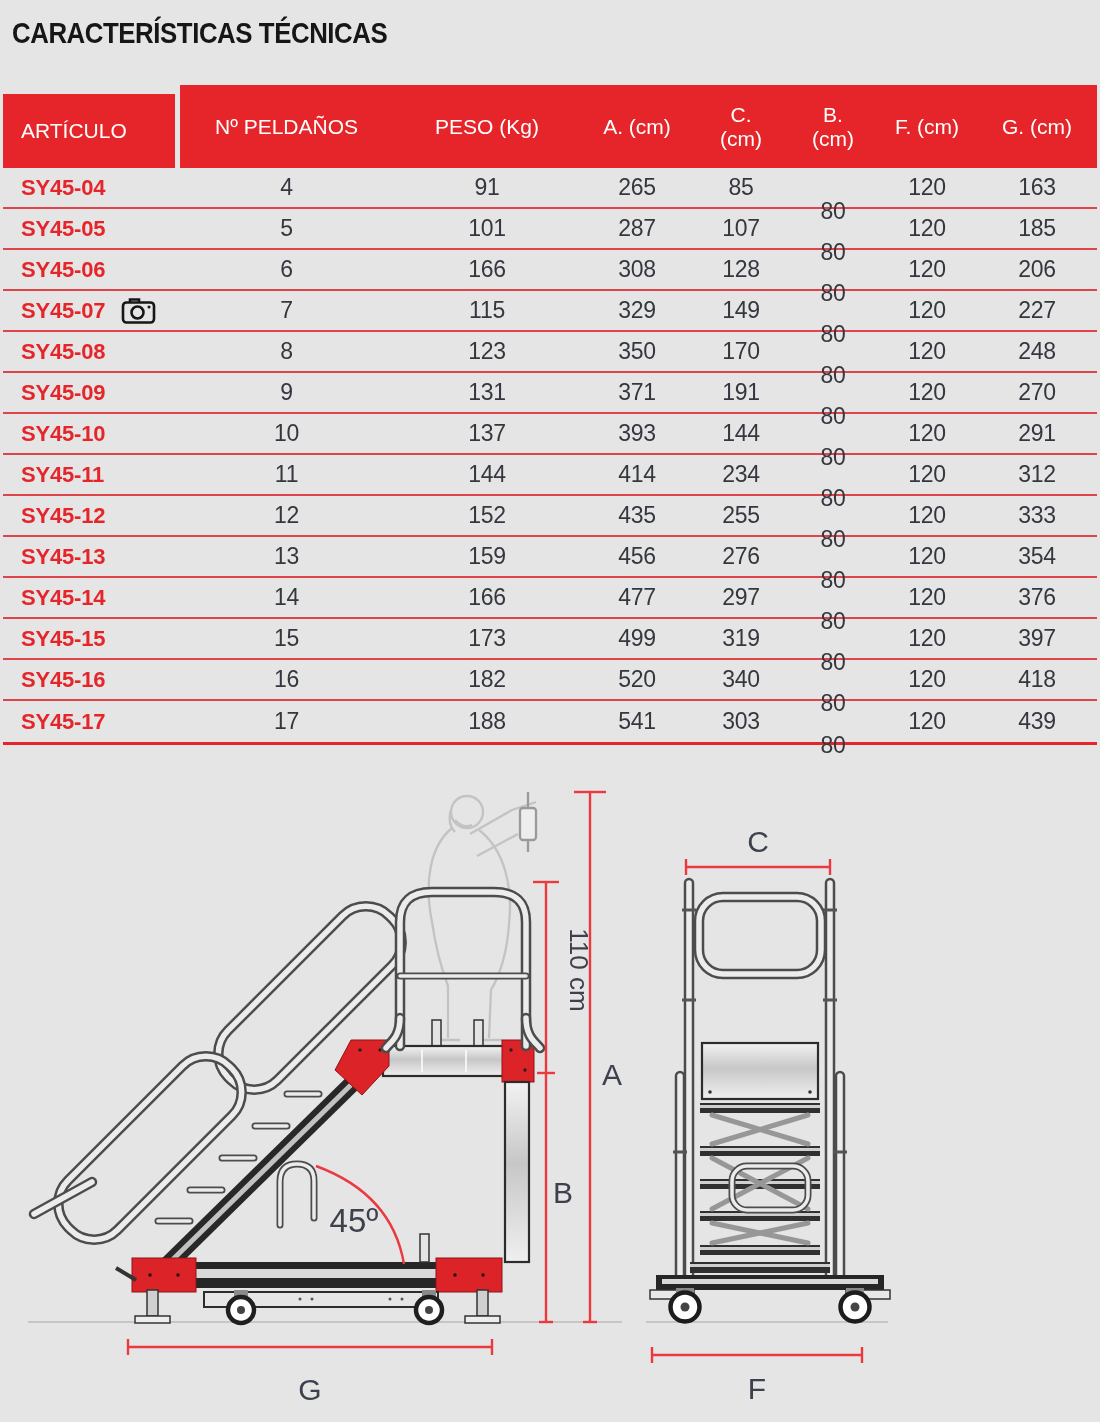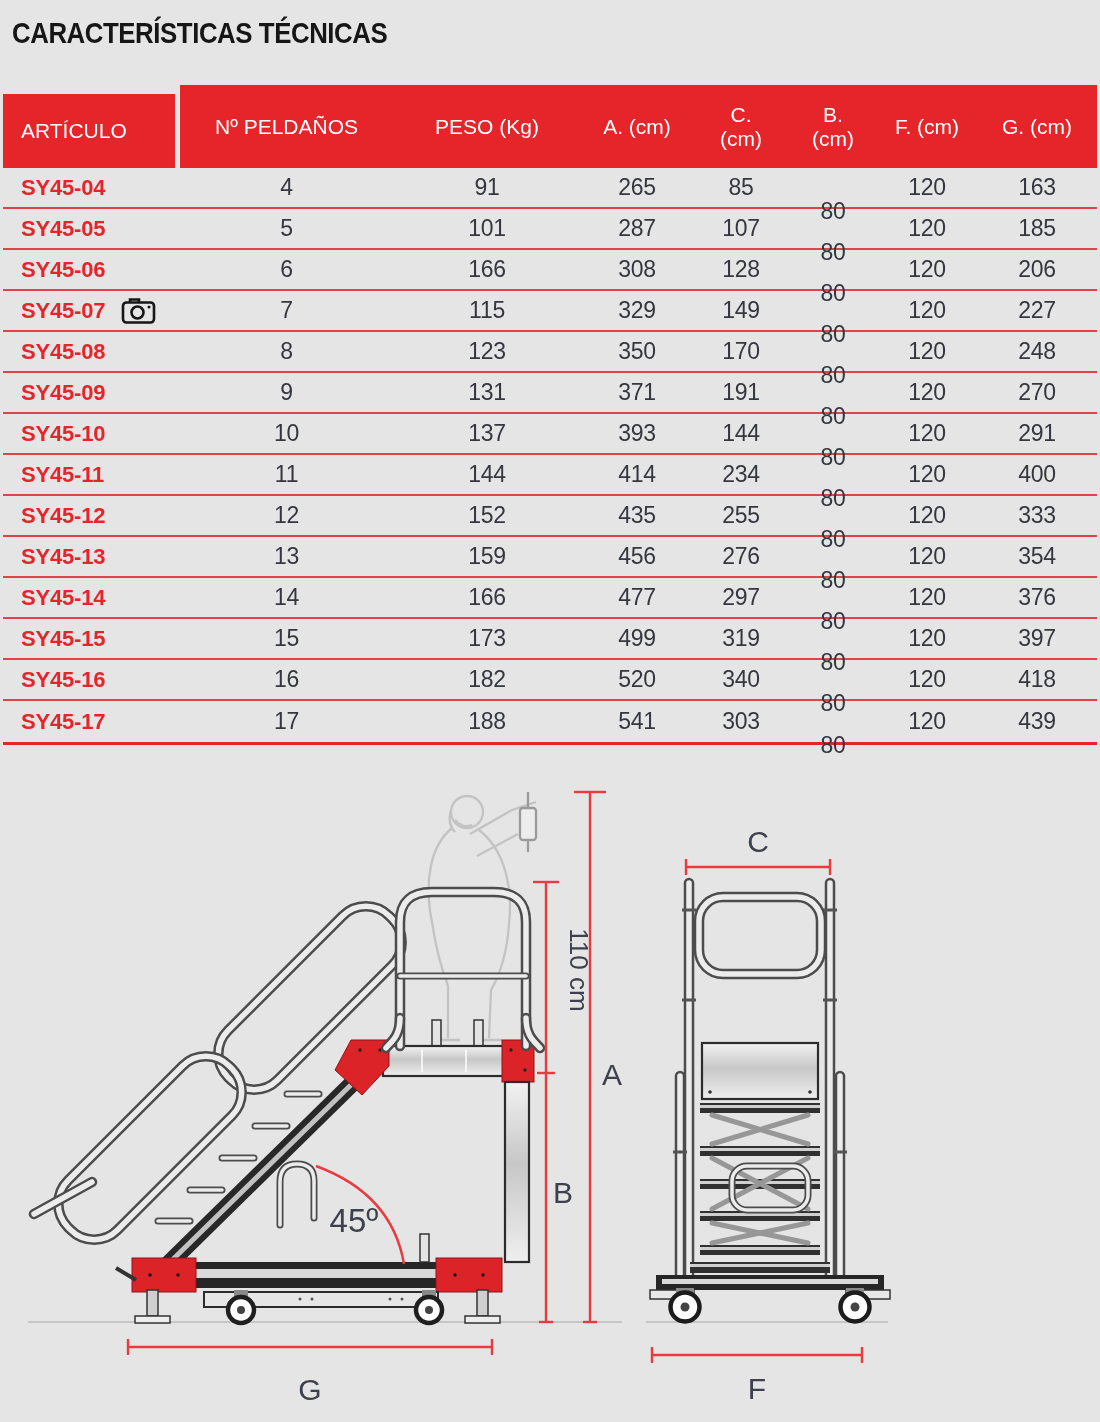--- a/index.html
+++ b/index.html
@@ -200,21 +200,21 @@
     <div class="td-art">
       <span class="code">SY45-11</span>
 
     </div>
     <div class="num">11</div>
     <div class="num">144</div>
     <div class="num">414</div>
     <div class="num">234</div>
     <div class="num">80</div>
     <div class="num">120</div>
-    <div class="num">400</div>
+    <div class="num">312</div>
   </div>
         <div class="tr">
     <div class="td-art">
       <span class="code">SY45-12</span>
 
     </div>
     <div class="num">12</div>
     <div class="num">152</div>
     <div class="num">435</div>
     <div class="num">255</div>

